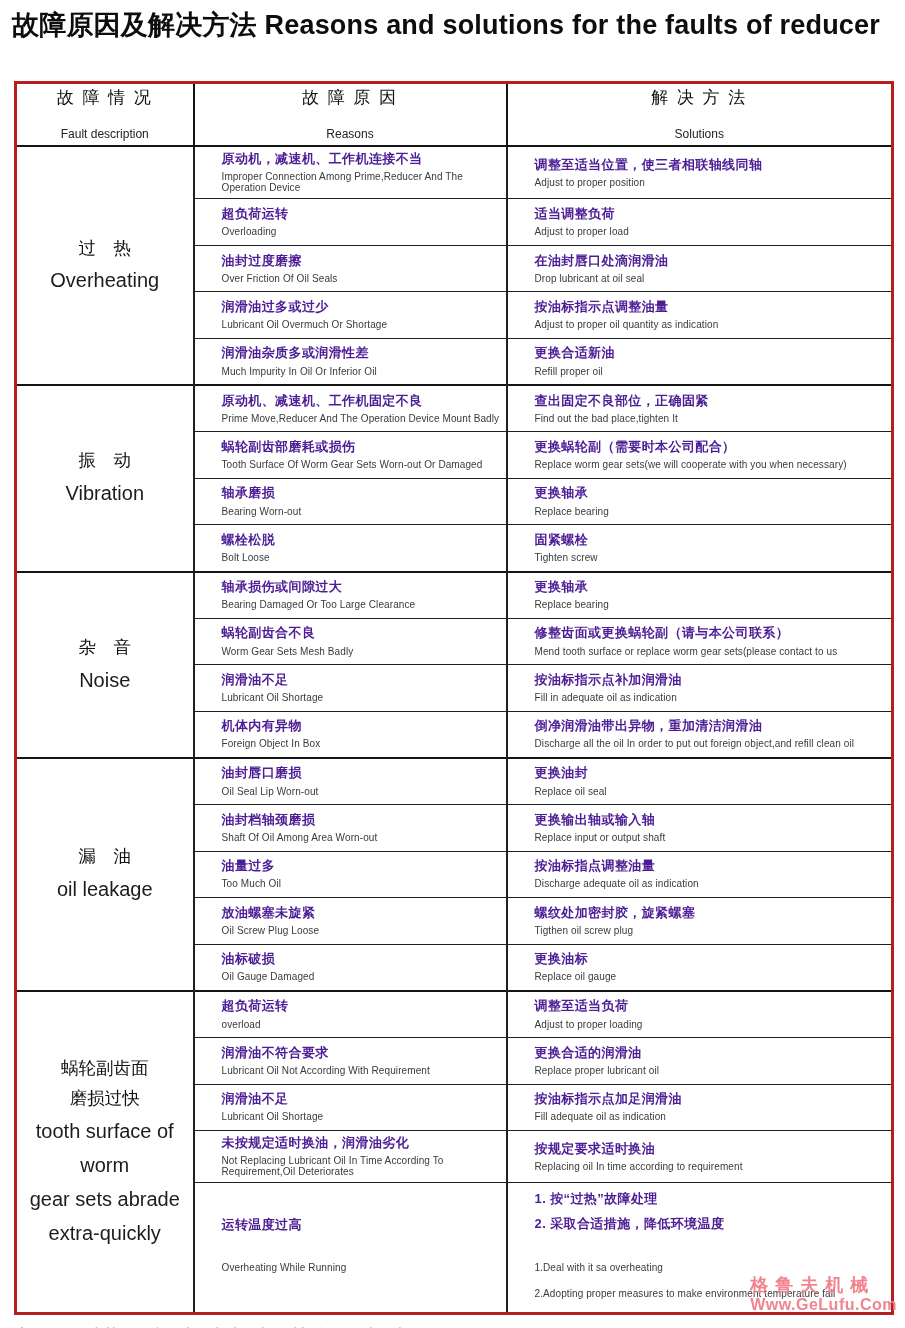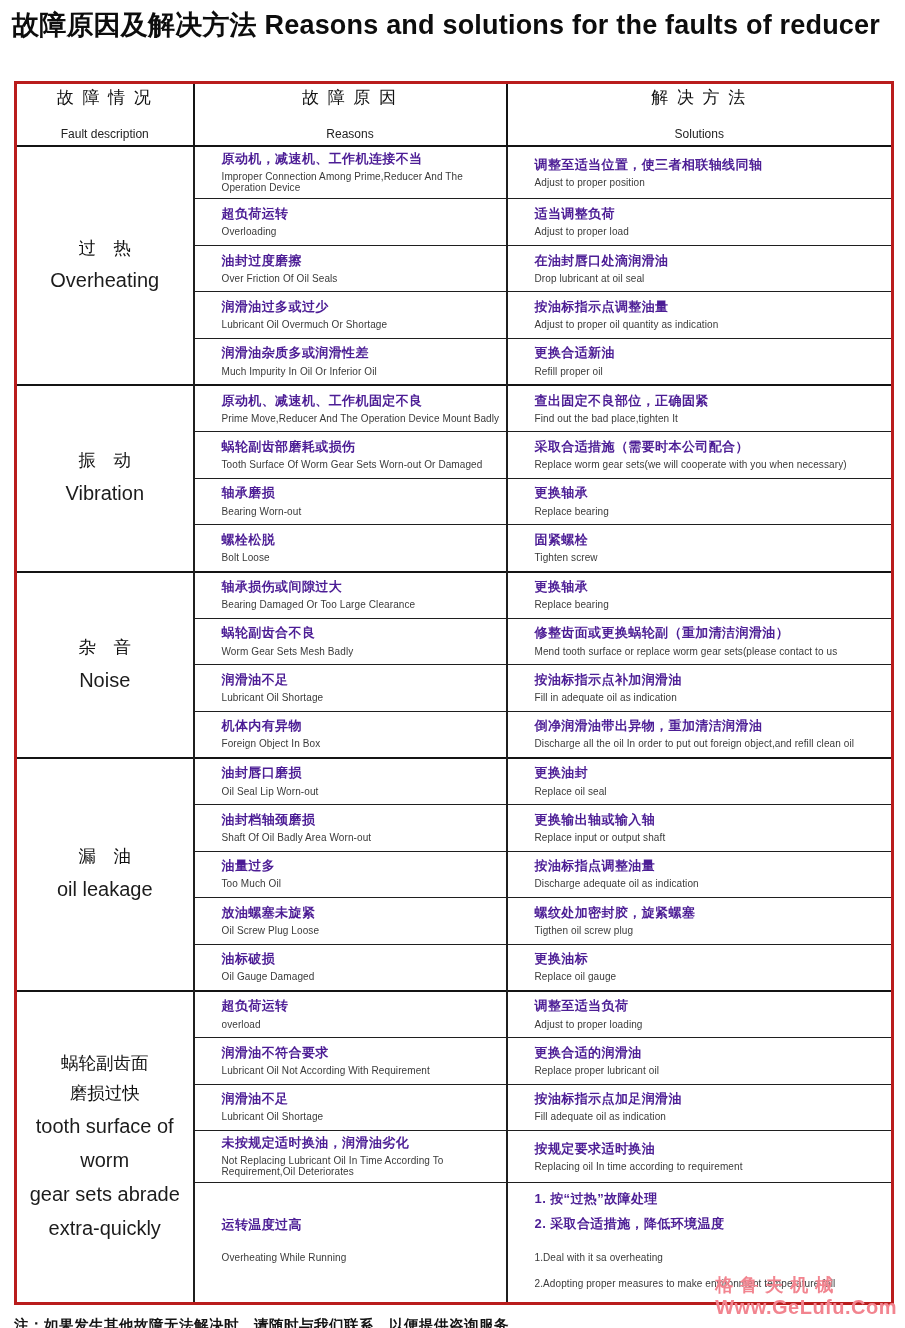--- a/index.html
+++ b/index.html
@@ -81,35 +81,35 @@
     white-space: pre-line;
   }
   .cell-en {
     font-size: 10px;
     color: #3a3a3a;
     margin-top: 4px;
     letter-spacing: 0.1px;
     white-space: pre-line;
   }
   tr.tall-row .cell-zh { line-height: 1.9; }
-  tr.tall-row .cell-en { line-height: 2.6; margin-top: 8px; }
+  tr.tall-row .cell-en { line-height: 2.6; margin-top: 18px; }
 
   .note { margin: 11px 0 0 14px; }
   .note-zh { font-size: 14.5px; font-weight: 600; color: #141414; letter-spacing: 0.5px; }
 
   .watermark {
     position: absolute;
     right: 8px;
     top: 1276px;
     text-align: left;
     font-weight: bold;
     line-height: 1.1;
   }
   .watermark-zh { font-size: 18px; letter-spacing: 7px; margin-right: -5px; }
-  .watermark-en { font-size: 20px; letter-spacing: 0.5px; }
+  .watermark-en { font-size: 16px; letter-spacing: 0.5px; }
 </style>
 </head>
 <body>
 
 <div class="page">
 
   <div class="title">故障原因及解决方法  Reasons and solutions for the faults of reducer</div>
 
   <div class="table-wrap">
     <table class="fault-table">
@@ -202,21 +202,21 @@
               <div class="cell-zh">查出固定不良部位，正确固紧</div>
               <div class="cell-en">Find out the bad place,tighten It</div>
             </td>
           </tr>
           <tr>
             <td class="cell">
               <div class="cell-zh">蜗轮副齿部磨耗或损伤</div>
               <div class="cell-en">Tooth Surface Of Worm Gear Sets Worn-out Or Damaged</div>
             </td>
             <td class="cell">
-              <div class="cell-zh">采取合适措施（需要时本公司配合）</div>
+              <div class="cell-zh">更换蜗轮副（需要时本公司配合）</div>
               <div class="cell-en">Replace worm gear sets(we will cooperate with you when necessary)</div>
             </td>
           </tr>
           <tr>
             <td class="cell">
               <div class="cell-zh">轴承磨损</div>
               <div class="cell-en">Bearing Worn-out</div>
             </td>
             <td class="cell">
               <div class="cell-zh">更换轴承</div>
@@ -246,21 +246,21 @@
               <div class="cell-zh">更换轴承</div>
               <div class="cell-en">Replace bearing</div>
             </td>
           </tr>
           <tr>
             <td class="cell">
               <div class="cell-zh">蜗轮副齿合不良</div>
               <div class="cell-en">Worm Gear Sets Mesh Badly</div>
             </td>
             <td class="cell">
-              <div class="cell-zh">修整齿面或更换蜗轮副（重加清洁润滑油）</div>
+              <div class="cell-zh">修整齿面或更换蜗轮副（请与本公司联系）</div>
               <div class="cell-en">Mend tooth surface or replace worm gear sets(please contact to us</div>
             </td>
           </tr>
           <tr>
             <td class="cell">
               <div class="cell-zh">润滑油不足</div>
               <div class="cell-en">Lubricant Oil Shortage</div>
             </td>
             <td class="cell">
               <div class="cell-zh">按油标指示点补加润滑油</div>
@@ -287,21 +287,21 @@
               <div class="cell-en">Oil Seal Lip Worn-out</div>
             </td>
             <td class="cell">
               <div class="cell-zh">更换油封</div>
               <div class="cell-en">Replace oil seal</div>
             </td>
           </tr>
           <tr>
             <td class="cell">
               <div class="cell-zh">油封档轴颈磨损</div>
-              <div class="cell-en">Shaft Of Oil Badly Area Worn-out</div>
+              <div class="cell-en">Shaft Of Oil Among Area Worn-out</div>
             </td>
             <td class="cell">
               <div class="cell-zh">更换输出轴或输入轴</div>
               <div class="cell-en">Replace input or output shaft</div>
             </td>
           </tr>
           <tr>
             <td class="cell">
               <div class="cell-zh">油量过多</div>
               <div class="cell-en">Too Much Oil</div>

